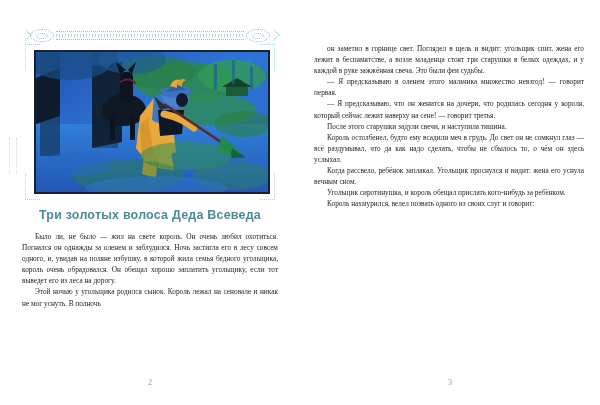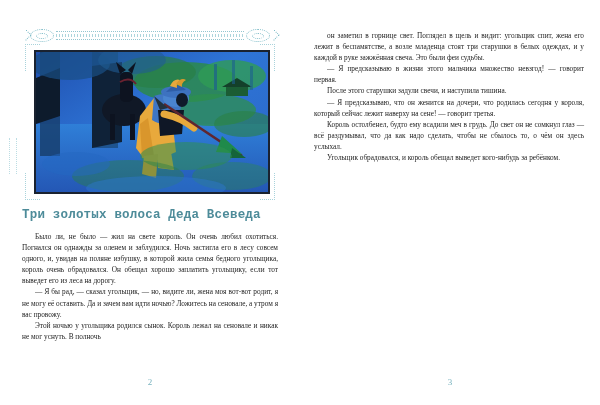--- a/index.html
+++ b/index.html
@@ -96,23 +96,23 @@
 
   .illo {
     width: 232px;
     height: 140px;
     border: 2px solid #1a2230;
     display: block;
   }
 
   
   .story-title {
-    text-align: left;
+    text-align: center;
     color: #4d8b99;
-    font-family: Liberation Mono, monospace;
+    font-family: Liberation Sans, sans-serif;
     font-size: 12.5px;
     font-weight: 700;
     letter-spacing: .2px;
     margin: 14px 0 9px 0;
     white-space: nowrap;
   }
 
   
   .body-text {
     font-size: 7.3px;
@@ -120,21 +120,21 @@
     color: #1c1c1c;
     text-align: justify;
     text-justify: inter-word;
     -webkit-hyphens: auto;
     hyphens: auto;
   }
   .body-text p {
     margin: 0;
     text-indent: 13px;
   }
-  .page-right .body-text { padding-top: 30px; }
+  .page-right .body-text { padding-top: 43px; }
 
   
   .folio {
     position: absolute;
     bottom: 18px;
     left: 0;
     right: 0;
     text-align: center;
     color: #79b3bf;
     font-size: 9px;
@@ -251,33 +251,34 @@
         <ellipse cx="196" cy="124" rx="40" ry="14" fill="#2e8a4c" opacity=".4"></ellipse>
         <ellipse cx="40" cy="112" rx="34" ry="12" fill="#2468c2" opacity=".5"></ellipse>
         <ellipse cx="120" cy="136" rx="70" ry="12" fill="#2b76cc" opacity=".5"></ellipse>
       </svg>
     </div>
 
     <h1 class="story-title">Три золотых волоса Деда Всеведа</h1>
 
     <div class="body-text">
       <p>Было ли, не было — жил на свете король. Он очень любил охотиться. Погнался он однажды за оленем и заблудился. Ночь застигла его в лесу совсем одного, и, увидав на поляне избушку, в которой жила семья бедного угольщика, король очень обрадовался. Он обещал хорошо заплатить угольщику, если тот выведет его из леса на дорогу.</p>
-      <p>— Я бы рад, — сказал угольщик, — но, видите ли, жена моя вот-вот родит, я не могу её оставить. Да и зачем вам идти ночью? Ложитесь на сеновале, а утром я вас провожу.</p>
       <p>Этой ночью у угольщика родился сынок. Король лежал на сеновале и никак не мог уснуть. В полночь</p>
     </div>
 
     <div class="folio">2</div>
   </div>
 
   <div class="page page-right">
     <div class="body-text">
       <p>он заметил в горнице свет. Поглядел в щель и видит: угольщик спит, жена его лежит в беспамятстве, а возле младенца стоят три старушки в белых одеждах, и у каждой в руке зажжённая свеча. Это были феи судьбы.</p>
-      <p>— Я предсказываю в жизни этого мальчика множество невзгод! — говорит первая.</p>
+      <p>— Я предсказываю в оленем этого мальчика множество невзгод! — говорит первая.</p>
+      <p>— Я предсказываю, что он женится на дочери, что родилась сегодня у короля, который сейчас лежит наверху на сене! — говорит третья.</p>
       <p>После этого старушки задули свечи, и наступила тишина.</p>
-      <p>— Я предсказываю, что он женится на дочери, что родилась сегодня у короля, который сейчас лежит наверху на сене! — говорит третья.</p>
       <p>Король остолбенел, будто ему всадили меч в грудь. До свет он не сомкнул глаз — всё раздумывал, что да как надо сделать, чтобы не сбылось то, о чём он здесь услыхал.</p>
-      <p>Угольщик обрадовался, и король обещал выведет кого-нибудь за ребёнком.</p>
+      <p>Когда рассвело, ребёнок заплакал. Угольщик проснулся и видит: жена его уснула вечным сном.</p>
+      <p>Угольщик сиротинушка, и король обещал прислать кого-нибудь за ребёнком.</p>
+      <p>Король нахмурился, велел позвать одного из своих слуг и говорит:</p>
     </div>
 
     <div class="folio">3</div>
   </div>
 
 </div>
 
 </body></html>

